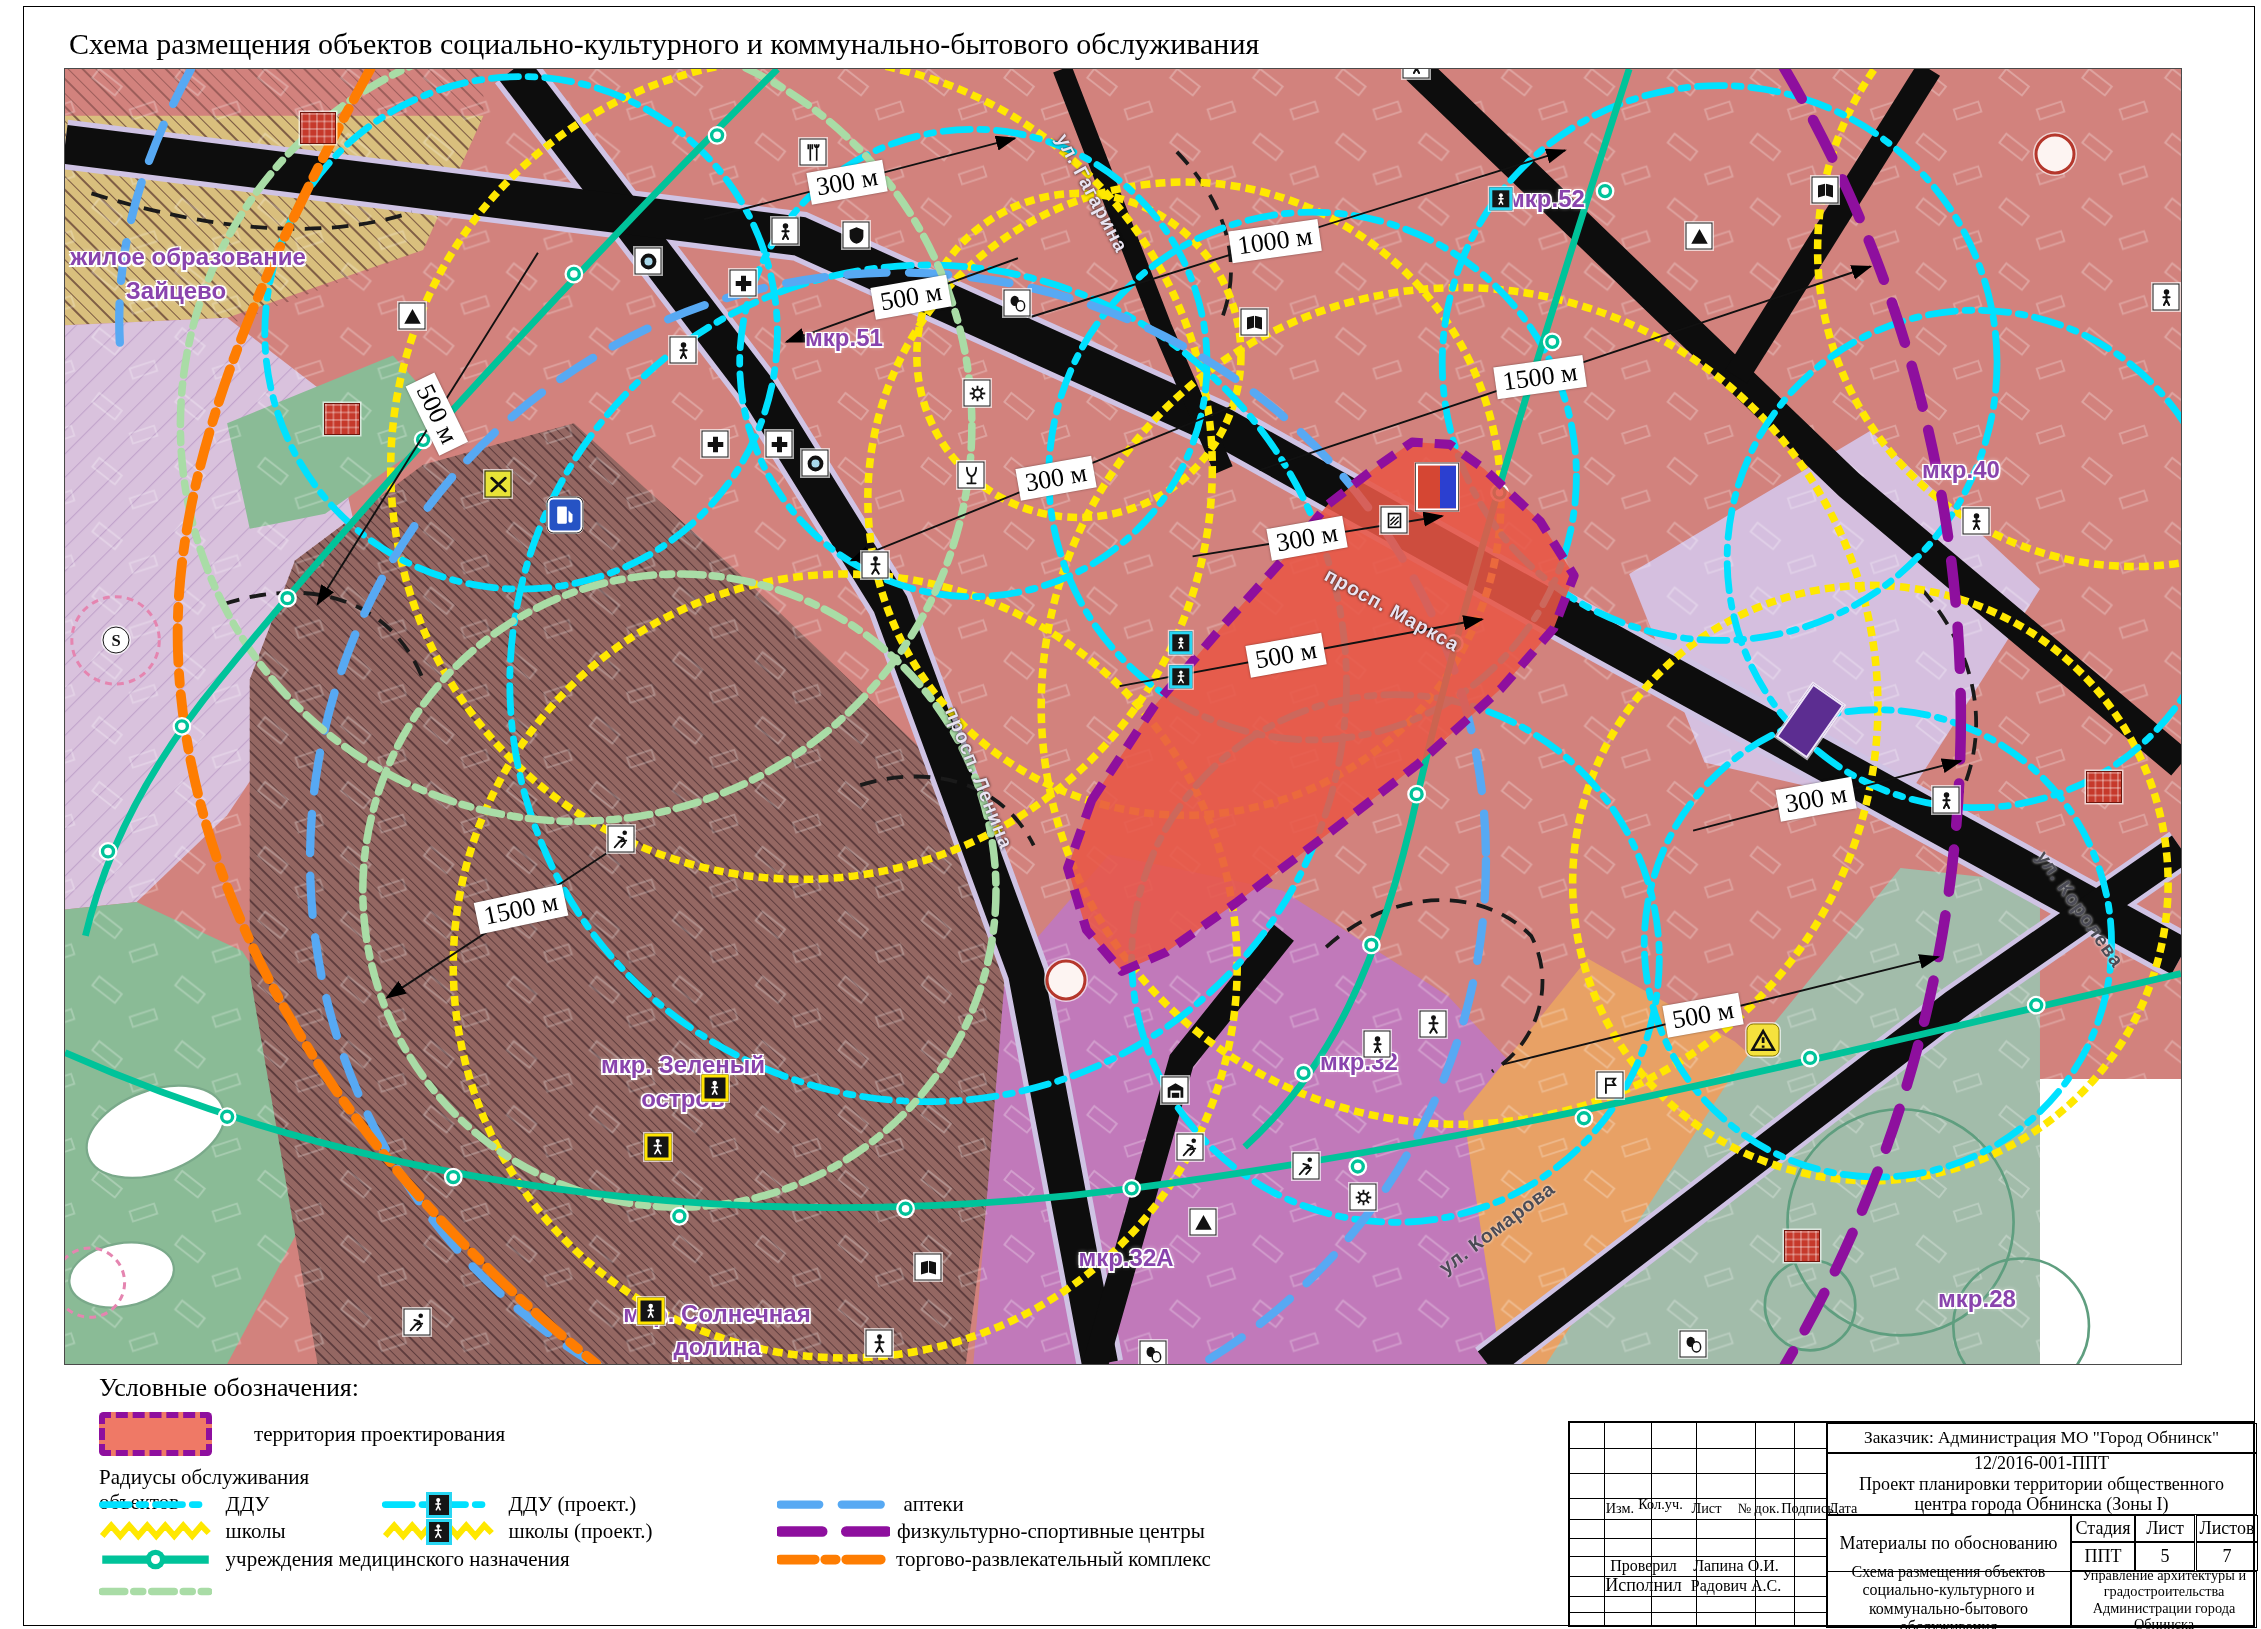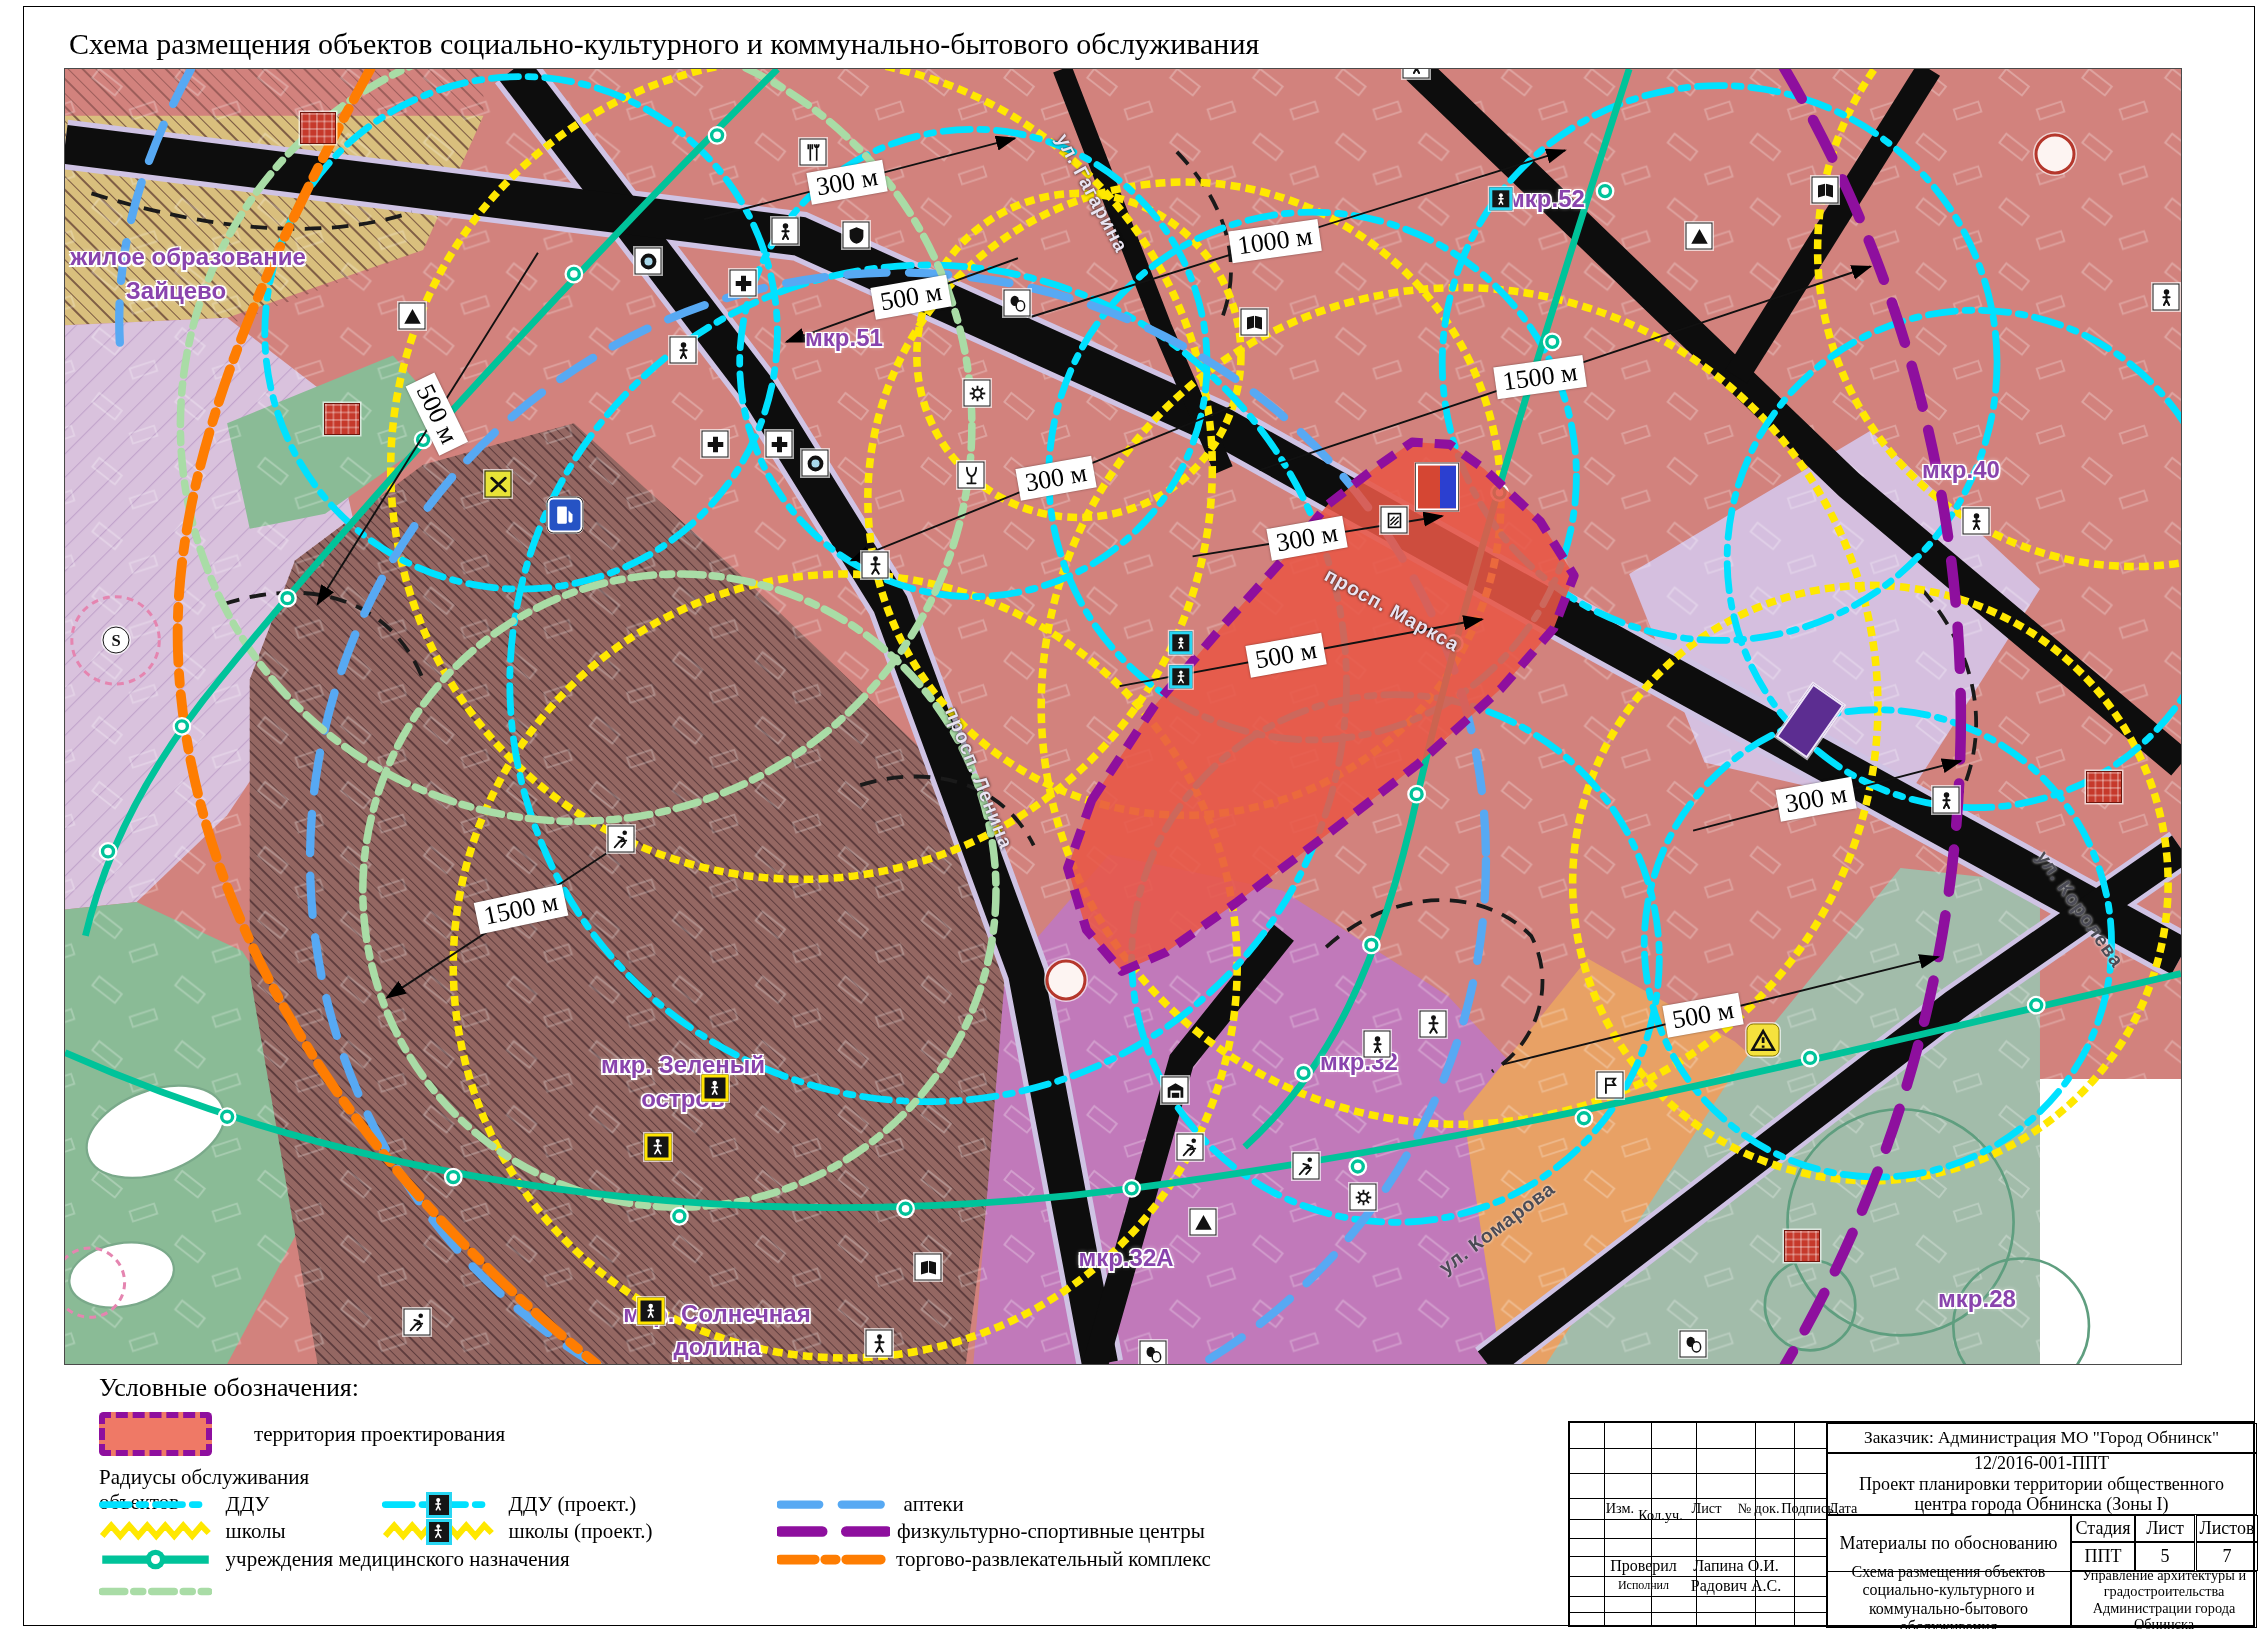--- a/index.html
+++ b/index.html
@@ -690,29 +690,29 @@
     <div class="hline" style="top:50px"></div>
     <div class="hline" style="top:75px"></div>
     <div class="hline" style="top:96px"></div>
     <div class="hline" style="top:115px"></div>
     <div class="hline" style="top:133px"></div>
     <div class="hline" style="top:153px"></div>
     <div class="hline" style="top:173px"></div>
     <div class="hline" style="top:189px"></div>
 
     <div class="tc nob small" style="left:0;top:75px;width:34px;height:20.4px">Изм.</div>
-    <div class="tc nob small" style="left:34px;top:82px;width:47px;height:20.4px">Кол.уч.</div>
+    <div class="tc nob small" style="left:34px;top:71px;width:47px;height:20.4px">Кол.уч.</div>
     <div class="tc nob small" style="left:81px;top:75px;width:45px;height:20.4px">Лист</div>
     <div class="tc nob small" style="left:126px;top:75px;width:59px;height:20.4px">№ док.</div>
     <div class="tc nob small" style="left:185px;top:75px;width:39px;height:20.4px">Подпись</div>
     <div class="tc nob small" style="left:224px;top:75px;width:32px;height:20.4px">Дата</div>
 
     <div class="tc nob" style="left:0;top:133px;width:81px;height:19.6px;font-size:16px">Проверил</div>
     <div class="tc nob" style="left:81px;top:133px;width:104px;height:19.6px;font-size:16px">Лапина О.И.</div>
-    <div class="tc nob" style="left:0;top:153px;width:81px;height:19.6px;font-size:12px">Исполнил</div>
+    <div class="tc nob" style="left:0;top:153px;width:81px;height:19.6px;font-size:18px">Исполнил</div>
     <div class="tc nob" style="left:81px;top:153px;width:104px;height:19.6px;font-size:16px">Радович А.С.</div>
 
     <div class="tc" style="left:256px;top:0;width:431px;height:30px;font-size:17.3px">Заказчик: Администрация МО "Город Обнинск"</div>
     <div class="tc" style="left:256px;top:30px;width:431px;height:62px">
       <div>12/2016-001-ППТ</div>
       <div>Проект планировки территории  общественного</div>
       <div>центра города Обнинска (Зоны I)</div>
     </div>
     <div class="tc" style="left:256px;top:92px;width:245px;height:57px">Материалы по обоснованию</div>
     <div class="tc" style="left:501px;top:92px;width:64px;height:27px">Стадия</div>

